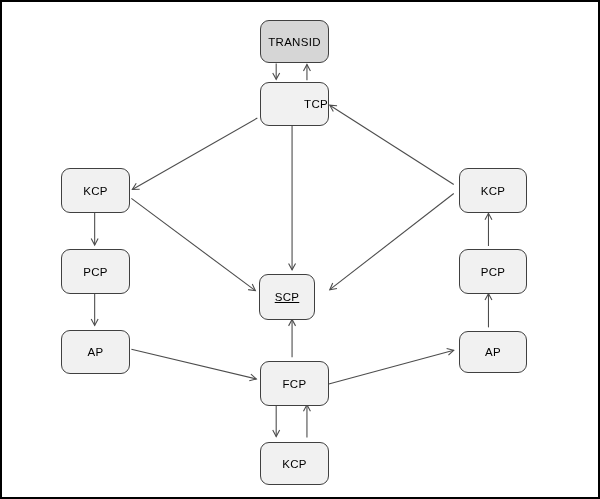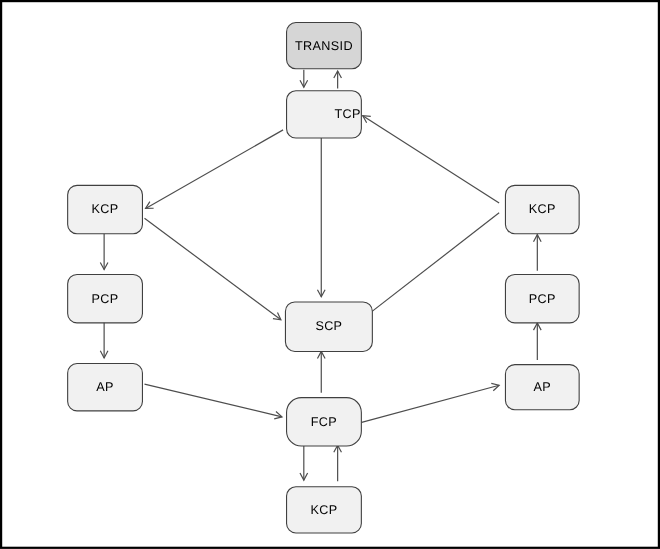--- a/index.html
+++ b/index.html
@@ -87,24 +87,24 @@
     </div>
     <div class="node" style="left: 59px; top: 166px; width: 69px; height: 45px;">
       <span>KCP</span>
     </div>
     <div class="node" style="left: 59px; top: 247px; width: 69px; height: 45px;">
       <span>PCP</span>
     </div>
     <div class="node" style="left: 59px; top: 328px; width: 69px; height: 44px;">
       <span>AP</span>
     </div>
-    <div class="node" style="left: 257px; top: 272px; width: 80px; height: 46px;">
+    <div class="node" style="left: 257px; top: 272px; width: 56px; height: 46px; text-decoration: underline;">
       <span>SCP</span>
     </div>
-    <div class="node" style="left: 258px; top: 359px; width: 69px; height: 45px; border-radius: 14px;">
+    <div class="node" style="left: 258px; top: 359px; width: 69px; height: 45px;">
       <span>FCP</span>
     </div>
     <div class="node" style="left: 457px; top: 166px; width: 68px; height: 45px;">
       <span>KCP</span>
     </div>
     <div class="node" style="left: 457px; top: 247px; width: 68px; height: 45px;">
       <span>PCP</span>
     </div>
     <div class="node" style="left: 457px; top: 329px; width: 68px; height: 42px;">
       <span>AP</span>

